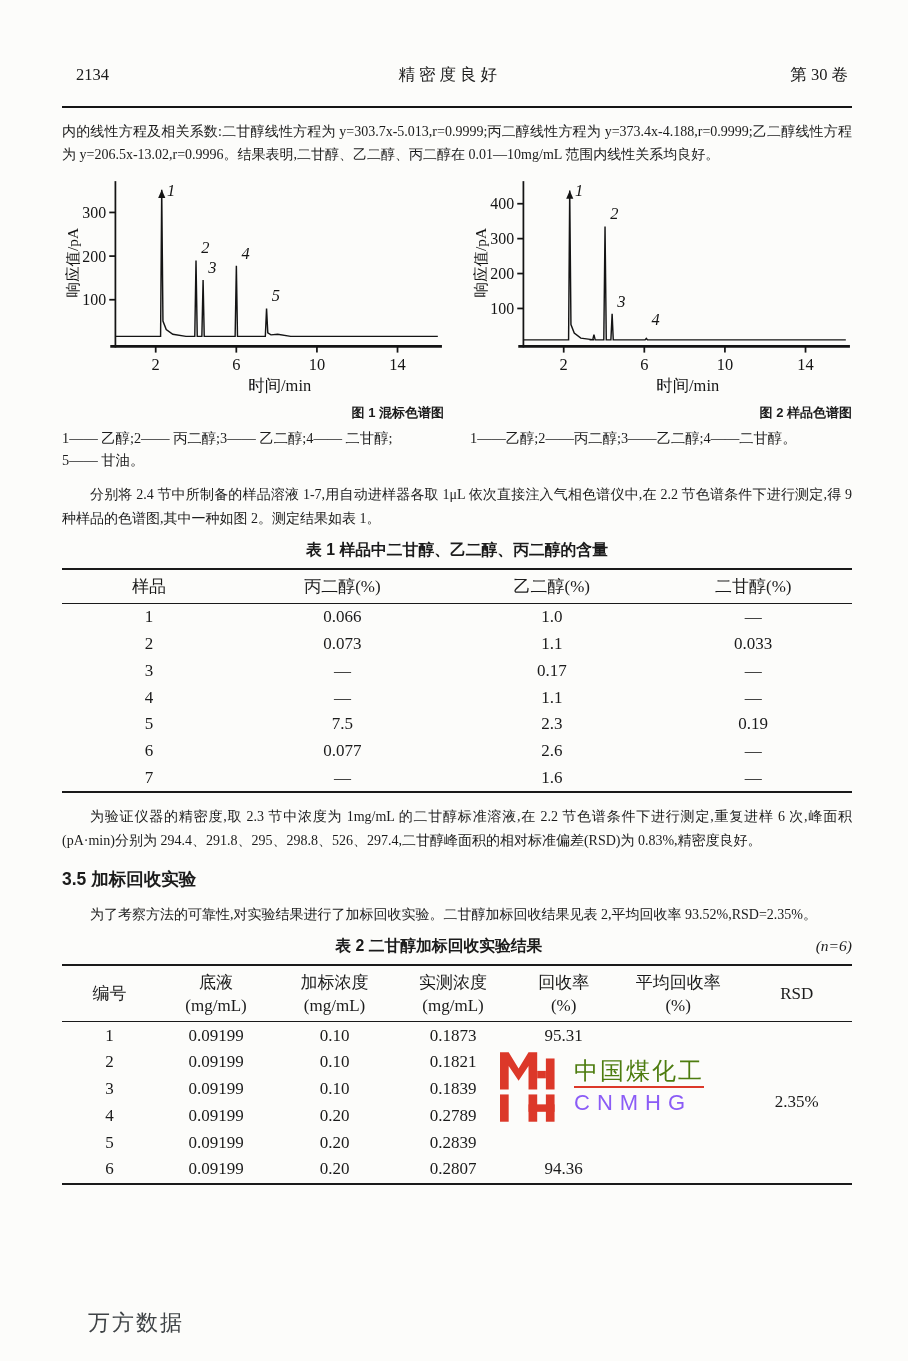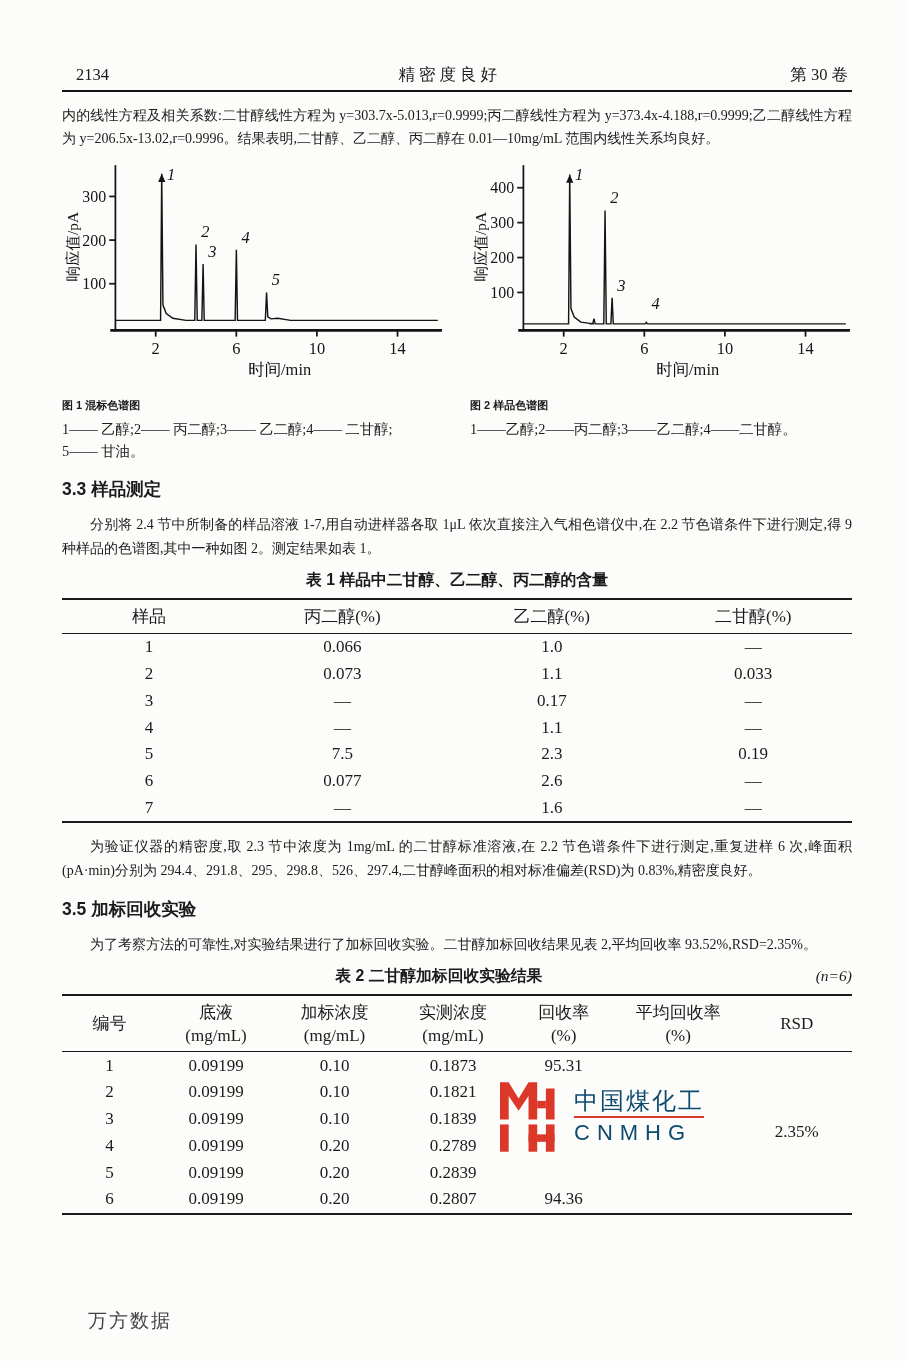--- a/index.html
+++ b/index.html
@@ -12,41 +12,41 @@
     font-family:"Liberation Serif","DejaVu Serif",serif;
     box-sizing:border-box;
     padding:64px 56px 0 62px;
     overflow:hidden;
   }
   
   .page-header{
     display:flex;justify-content:space-between;align-items:baseline;
     font-size:16.5px;
     border-bottom:2px solid #151515;
-    padding:0 4px 4px 14px;
+    padding:0 4px 20px 14px;
   }
   .page-header .center{letter-spacing:4px;}
   
   .para{
     font-size:14px;line-height:1.66;text-align:justify;
     text-indent:2em;margin:12px 0 10px 0;
   }
   .para.noindent{text-indent:0;}
   .sec-h{
     font-family:"Liberation Sans","DejaVu Sans",sans-serif;
     font-weight:bold;font-size:17.5px;
     margin:15px 0 9px 0;
   }
   
   .figs-row{display:flex;gap:26px;margin:8px 0 2px 0;}
   .figure{flex:1;min-width:0;}
   .chrom-box svg{display:block;width:100%;height:auto;}
   .fig-title{
-    text-align:left;font-family:"Liberation Sans","DejaVu Sans",sans-serif;
-    font-weight:bold;font-size:11px;margin-top:20px;
+    text-align:right;font-family:"Liberation Sans","DejaVu Sans",sans-serif;
+    font-weight:bold;font-size:13px;margin-top:10px;
   }
   .fig-legend{
     font-size:14.3px;line-height:1.55;margin-top:5px;
     font-style:italic;
   }
   .fig-legend div{font-style:normal;}
   
   .tbl-title{
     text-align:center;font-family:"Liberation Sans","DejaVu Sans",sans-serif;
     font-weight:bold;font-size:15.8px;margin:10px 0 7px 0;
@@ -82,21 +82,21 @@
     border-bottom:2.5px solid;padding-bottom:2px;
   }
   .wm-en{
     font-family:"Liberation Sans","DejaVu Sans",sans-serif;
     font-size:22px;letter-spacing:7px;line-height:1.3;margin-top:1px;
   }
   
   .footer{
     position:absolute;left:88px;top:1308px;
     font-family:Liberation Mono, monospace;
-    font-size:19px;color:#3f4346;letter-spacing:2px;
+    font-size:22px;color:#3f4346;letter-spacing:2px;
   }
 </style>
 </head>
 <body>
 
 <div class="page">
 
   <div class="page-header">
     <span class="left">2134</span>
     <span class="center">精密度良好</span>
@@ -173,21 +173,20 @@
             <text x="176.71249999999998" y="145.24" font-size="16" fill="#141414" font-family="&quot;Liberation Serif&quot;,&quot;DejaVu Serif&quot;,serif" font-style="italic">4</text>
           </svg>
         </div>
       <div class="fig-title">图 2  样品色谱图</div>
       <div class="fig-legend">
         <div>1——乙醇;2——丙二醇;3——乙二醇;4——二甘醇。</div>
       </div>
     </div>
   </div>
 
-  <div class="sec-h">3.3  样品测定</div>
   <div class="para">分别将 2.4 节中所制备的样品溶液 1-7,用自动进样器各取 1μL 依次直接注入气相色谱仪中,在 2.2 节色谱条件下进行测定,得 9 种样品的色谱图,其中一种如图 2。测定结果如表 1。</div>
 
   <div class="tbl-title">表 1  样品中二甘醇、乙二醇、丙二醇的含量</div>
   <table class="paper-table" id="table1">
     <colgroup>
         <col style="width:22%">
         <col style="width:27%">
         <col style="width:26%">
         <col style="width:25%">
       </colgroup>
@@ -351,21 +350,21 @@
           <path d="M0 0 H14 L30 26 L46 0 H60 V60 H46 V22 L30 46 L14 22 V60 H0 Z"></path>
           <rect x="74" y="10" width="14" height="50"></rect>
           <rect x="60" y="30" width="14" height="12"></rect>
           <rect x="0" y="68" width="14" height="44"></rect>
           <rect x="46" y="68" width="14" height="44"></rect>
           <rect x="74" y="68" width="14" height="44"></rect>
           <rect x="46" y="84" width="42" height="12"></rect>
         </g>
       </svg>
       <div class="wm-text">
-        <span class="wm-cn" id="wm-cn" style="color: #0c4a6e; border-color: rgb(220, 56, 41);">中国煤化工</span>
-        <span class="wm-en" id="wm-en" style="color: #0c4a6e;">CNMHG</span>
+        <span class="wm-cn" id="wm-cn" style="color: #4d7c0f; border-color: rgb(220, 56, 41);">中国煤化工</span>
+        <span class="wm-en" id="wm-en" style="color: #8b5cf6;">CNMHG</span>
       </div>
     </div>
   </div>
 
   <div class="footer">万方数据</div>
 
 </div>
 
 </body></html>

